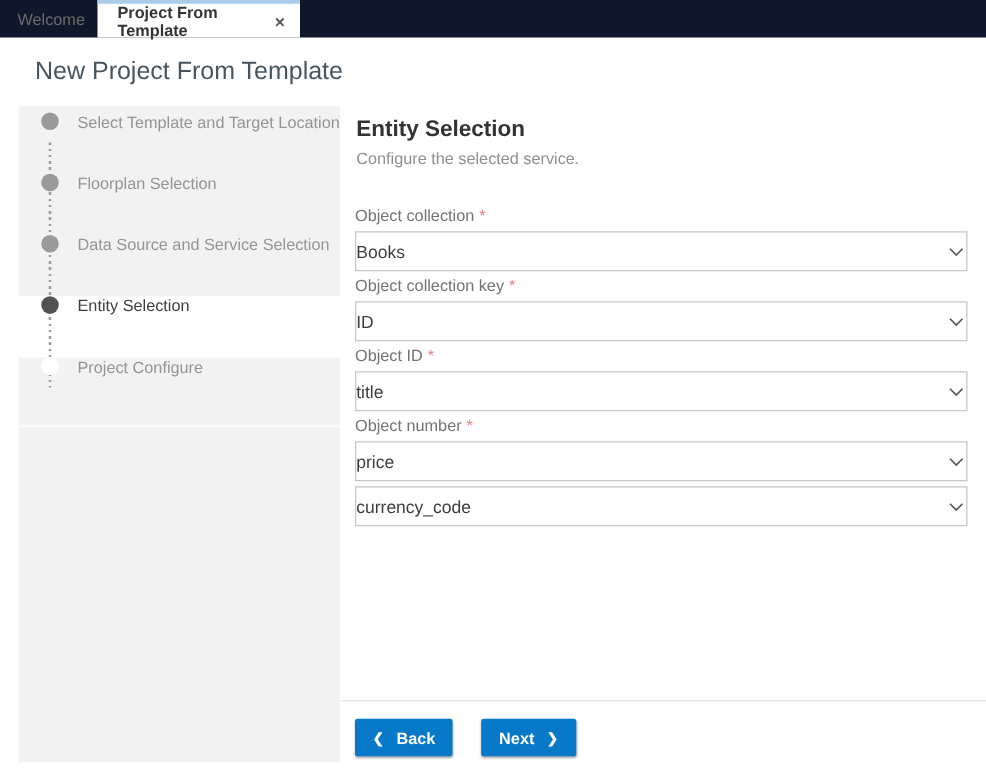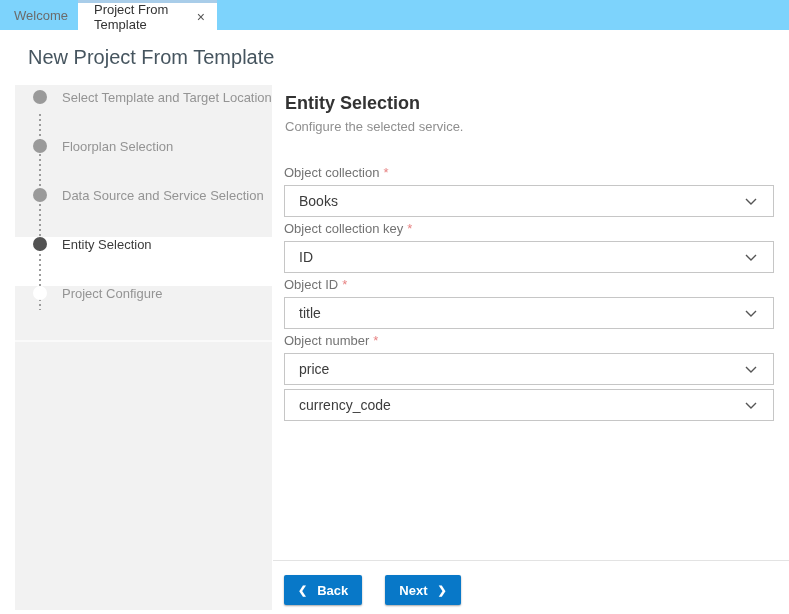--- a/index.html
+++ b/index.html
@@ -1,26 +1,26 @@
 <!DOCTYPE html>
 <html style="--accent: #0878c8; --tab-accent: #a9cde9; --required: #e78383;"><head>
 <meta charset="utf-8">
 <style>
   * { margin:0; padding:0; box-sizing:border-box; }
   html,body { width:789px; height:614px; background:#ffffff; overflow:hidden;
               font-family:"Liberation Sans", sans-serif; }
   .canvas { position:relative; width:789px; height:614px; background:#fff; }
 
   
-  .tabbar { position:absolute; left:0; top:0; width:789px; height:30px; background:#7dd3fc; }
+  .tabbar { position:absolute; left:0; top:0; width:789px; height:30px; background:#0f172a; }
   .tab-welcome { position:absolute; left:0; top:0; height:30px; padding:0 14px;
                  display:flex; align-items:center; font-size:13px; color:#6b6b6b; cursor:default; }
-  .tab-active { position:absolute; left:78px; top:0; width:139px; height:30px; background:#ffffff;
+  .tab-active { position:absolute; left:78px; top:0; width:162px; height:30px; background:#ffffff;
                 border-top:3px solid var(--tab-accent,#a9cde9); display:flex; align-items:center;
-                padding:0 12px 0 16px; font-size:13px; color:#333; }
+                padding:0 12px 0 16px; font-size:13px; color:#333;font-weight:bold; }
   .tab-active .close { margin-left:14px; color:#555; font-size:14px; line-height:1; cursor:pointer; }
 
   
   .page-title { position:absolute; left:28px; top:46px; font-size:20px; color:#46555f; font-weight:400; }
 
   
   .sidebar { position:absolute; left:15px; top:85px; width:257px; height:525px; background:#f2f2f2; }
   .stepper { position:relative; padding-top:5px; }
   .connector { position:absolute; left:24px; top:29px; width:2px; height:196px; z-index:1;
                background:repeating-linear-gradient(to bottom,#9c9c9c 0 2px,transparent 2px 5px); }
@@ -36,21 +36,21 @@
 
   
   .panel { position:absolute; left:272px; top:85px; width:517px; }
   .panel-title { position:absolute; left:13px; top:8px; font-size:18px; font-weight:bold; color:#333; }
   .panel-subtitle { position:absolute; left:13px; top:34px; font-size:13px; color:#8f8f8f; }
   .form { position:absolute; left:12px; top:80px; width:490px; }
   .group { margin-bottom:4px; }
   .field-label { font-size:13px; color:#737373; height:18px; margin-bottom:2px; }
   .req { color:var(--required,#e78383); margin-left:4px; }
   .combo { width:490px; height:32px; background:#fff; border:1px solid #c6c6c6;
-           display:flex; align-items:center; padding:0 14px; cursor:pointer; }
+           display:flex; align-items:center; padding:0 0; cursor:pointer; }
   .combo .value { font-size:14px; color:#3c3c3c; flex:1; }
   .combo svg { flex:0 0 16px; }
 
   
   .footer-divider { position:absolute; left:273px; top:560px; width:516px; height:1px; background:#e3e3e3; }
   .buttons { position:absolute; left:284px; top:575px; display:flex; gap:23px; }
   .btn { height:30px; background:var(--accent,#0878c8); color:#fff; border:none; border-radius:2px;
          font-family:"Liberation Sans",sans-serif; font-size:13px; font-weight:bold;
          display:inline-flex; align-items:center; padding:0 14px; cursor:pointer;
          box-shadow:0 1px 2px rgba(0,0,0,0.35); }

